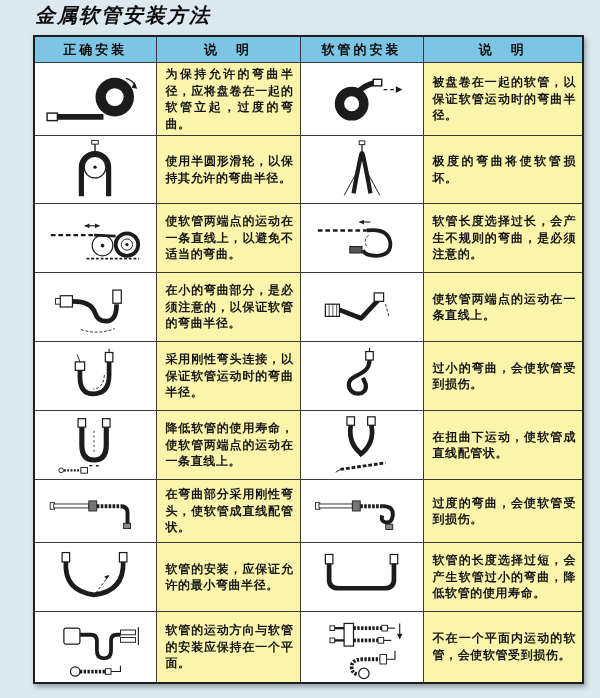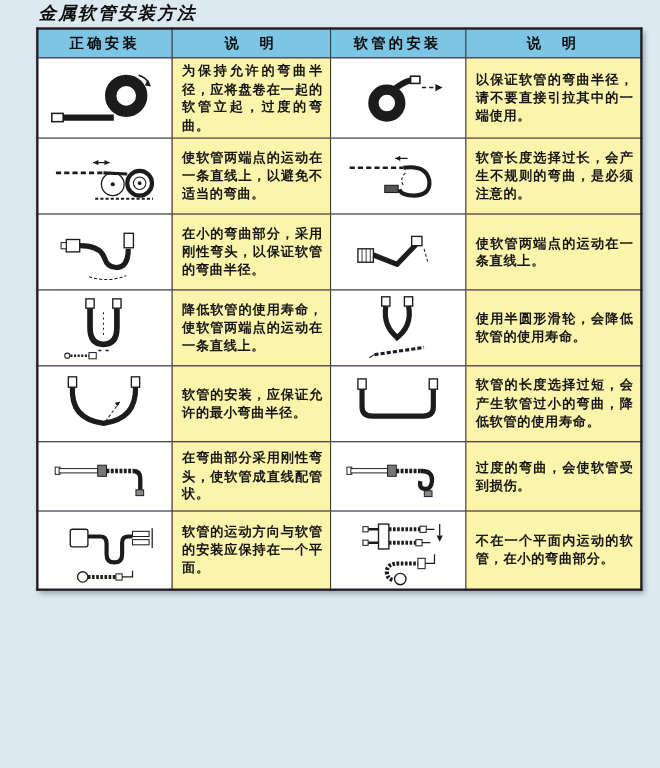--- a/index.html
+++ b/index.html
@@ -7,27 +7,27 @@
     width:600px; height:698px;
     background:#dde9f0;
     font-family:"Liberation Sans", sans-serif;
     position:relative;
     overflow:hidden;
   }
   .title {
     position:absolute; left:35px; top:2px;
     font-family:"Liberation Serif", serif;
     font-style:italic; font-weight:bold;
-    font-size:16px; letter-spacing:2px; color:#0d0d0d;
+    font-size:20px; letter-spacing:2px; color:#0d0d0d;
   }
   table.hose-table {
-    position:absolute; left:33px; top:25px;
+    position:absolute; left:33px; top:35px;
     border-collapse:collapse; table-layout:fixed;
     border:2px solid #1e1e1e;
-    background:#a21caf;
+    background:#14b8a6;
     box-shadow:2px 3px 5px rgba(70,85,95,0.5);
   }
   th, td { border:1px solid #3a3a3a; padding:0; }
   th {
     background:#7cc5e5; height:25px;
     font-size:13px; font-weight:bold; letter-spacing:3px; color:#0c0c0c;
   }
   td.img { background:#ffffff; text-align:center; vertical-align:middle; }
   td.desc {
     background:#fbf4ab;
@@ -75,23 +75,45 @@
     <td class="desc">为保持允许的弯曲半径，应将盘卷在一起的软管立起，过度的弯曲。</td>
     <td class="img">
       <svg class="illu" viewBox="0 0 122 66" width="118" height="62">
         <circle cx="50" cy="38" r="13" fill="none" stroke="#1c1c1c" stroke-width="10"></circle>
         <path d="M55,27 Q64,18 74,16" fill="none" stroke="#1c1c1c" stroke-width="6"></path>
         <rect x="73" y="12" width="9" height="7" fill="#fff" stroke="#1c1c1c" stroke-width="1.5"></rect>
         <line x1="84" y1="23" x2="97" y2="23" stroke="#1c1c1c" stroke-width="1.5" stroke-dasharray="4 3"></line>
         <path d="M97,19.5 L104,23 L97,26.5 Z" fill="#1c1c1c"></path>
       </svg>
     </td>
-    <td class="desc">以保证软管的弯曲半径，请不要直接引拉其中的一端使用。</td>
-  </tr>
-
+    <td class="desc">被盘卷在一起的软管，以保证软管运动时的弯曲半径。</td>
+  </tr>
+
+  <tr class="row row-2">
+    <td class="img">
+      <svg class="illu" viewBox="0 0 122 66" width="118" height="62">
+        <line x1="61" y1="4" x2="61" y2="14" stroke="#1c1c1c" stroke-width="1.5"></line>
+        <rect x="57.5" y="1.5" width="7" height="4" fill="#fff" stroke="#1c1c1c" stroke-width="1"></rect>
+        <path d="M46.5,61 L46.5,30 A14.5,14.5 0 0 1 75.5,30 L75.5,61" fill="none" stroke="#1c1c1c" stroke-width="5.5"></path>
+        <circle cx="61" cy="30" r="11.5" fill="#fff" stroke="#1c1c1c" stroke-width="1.3"></circle>
+        <circle cx="61" cy="30" r="1.8" fill="#1c1c1c"></circle>
+      </svg>
+    </td>
+    <td class="desc">使用半圆形滑轮，以保持其允许的弯曲半径。</td>
+    <td class="img">
+      <svg class="illu" viewBox="0 0 122 66" width="118" height="62">
+        <line x1="61" y1="5" x2="61" y2="13" stroke="#1c1c1c" stroke-width="1.3"></line>
+        <rect x="58" y="2" width="6" height="4" fill="#fff" stroke="#1c1c1c" stroke-width="1"></rect>
+        <path d="M52,58 Q56,35 60,17 Q61,13 62,17 Q66,35 70,58" fill="none" stroke="#1c1c1c" stroke-width="4.5"></path>
+        <line x1="42" y1="60" x2="54" y2="38" stroke="#1c1c1c" stroke-width="1"></line>
+        <line x1="80" y1="60" x2="68" y2="38" stroke="#1c1c1c" stroke-width="1"></line>
+      </svg>
+    </td>
+    <td class="desc">极度的弯曲将使软管损坏。</td>
+  </tr>
 
   <tr class="row">
     <td class="img">
       <svg class="illu" viewBox="0 0 122 66" width="118" height="62">
         <line x1="14" y1="30" x2="60" y2="30" stroke="#1c1c1c" stroke-width="2.5" stroke-dasharray="5 3"></line>
         <circle cx="69" cy="41" r="11" fill="#fff" stroke="#1c1c1c" stroke-width="1.2"></circle>
         <circle cx="69" cy="41" r="2" fill="#1c1c1c"></circle>
         <circle cx="95" cy="40" r="12" fill="none" stroke="#1c1c1c" stroke-width="4"></circle>
         <circle cx="95" cy="40" r="6" fill="#fff" stroke="#1c1c1c" stroke-width="1"></circle>
         <circle cx="95" cy="40" r="1.8" fill="#1c1c1c"></circle>
@@ -119,35 +141,56 @@
   <tr class="row">
     <td class="img">
       <svg class="illu" viewBox="0 0 122 66" width="118" height="62">
         <rect x="24" y="21" width="13" height="12" fill="#fff" stroke="#1c1c1c" stroke-width="1.3"></rect>
         <rect x="19" y="24" width="5" height="6" fill="#fff" stroke="#1c1c1c" stroke-width="1"></rect>
         <path d="M37,27 Q57,27 61,39 Q64,49 74,48 Q84,47 84,30" fill="none" stroke="#1c1c1c" stroke-width="5"></path>
         <rect x="80" y="15" width="9" height="14" fill="#fff" stroke="#1c1c1c" stroke-width="1.3"></rect>
         <path d="M46,57 Q64,63 82,56" fill="none" stroke="#1c1c1c" stroke-width="1" stroke-dasharray="3 2"></path>
       </svg>
     </td>
-    <td class="desc">在小的弯曲部分，采用刚性弯头，以保证软管的弯曲半径。</td>
+    <td class="desc">在小的弯曲部分，是必须注意的，以保证软管的弯曲半径。</td>
     <td class="img">
       <svg class="illu" viewBox="0 0 122 66" width="118" height="62">
         <rect x="22" y="30" width="15" height="13" fill="#fff" stroke="#1c1c1c" stroke-width="1.3"></rect>
         <line x1="26" y1="30" x2="26" y2="43" stroke="#1c1c1c" stroke-width="0.8"></line>
         <line x1="30" y1="30" x2="30" y2="43" stroke="#1c1c1c" stroke-width="0.8"></line>
         <line x1="34" y1="30" x2="34" y2="43" stroke="#1c1c1c" stroke-width="0.8"></line>
         <path d="M37,36 L60,45 L78,26" fill="none" stroke="#1c1c1c" stroke-width="5" stroke-linejoin="round"></path>
         <rect x="74" y="18" width="10" height="9" fill="#fff" stroke="#1c1c1c" stroke-width="1.3"></rect>
         <line x1="86" y1="30" x2="90" y2="44" stroke="#1c1c1c" stroke-width="1" stroke-dasharray="3 2"></line>
       </svg>
     </td>
     <td class="desc">使软管两端点的运动在一条直线上。</td>
   </tr>
 
+  <tr class="row">
+    <td class="img">
+      <svg class="illu" viewBox="0 0 122 66" width="118" height="62">
+        <line x1="76" y1="4" x2="76" y2="10" stroke="#1c1c1c" stroke-width="1.2"></line>
+        <rect x="72" y="8" width="8" height="10" fill="#fff" stroke="#1c1c1c" stroke-width="1.3"></rect>
+        <path d="M76,18 L76,32 Q76,52 59,52 Q45,52 45,34 L45,27" fill="none" stroke="#1c1c1c" stroke-width="5"></path>
+        <rect x="40" y="18" width="10" height="9" fill="#fff" stroke="#1c1c1c" stroke-width="1.3"></rect>
+        <line x1="45" y1="18" x2="42" y2="10" stroke="#1c1c1c" stroke-width="1"></line>
+        <path d="M71,32 Q70,46 59,47" fill="none" stroke="#1c1c1c" stroke-width="1" stroke-dasharray="3 2"></path>
+      </svg>
+    </td>
+    <td class="desc">采用刚性弯头连接，以保证软管运动时的弯曲半径。</td>
+    <td class="img">
+      <svg class="illu" viewBox="0 0 122 66" width="118" height="62">
+        <line x1="69" y1="3" x2="69" y2="8" stroke="#1c1c1c" stroke-width="1.2"></line>
+        <rect x="65" y="7" width="8" height="9" fill="#fff" stroke="#1c1c1c" stroke-width="1.3"></rect>
+        <path d="M69,16 C69,34 46,30 47,43 C48,55 67,55 65,42 L62,35" fill="none" stroke="#1c1c1c" stroke-width="4.5"></path>
+      </svg>
+    </td>
+    <td class="desc">过小的弯曲，会使软管受到损伤。</td>
+  </tr>
 
   <tr class="row">
     <td class="img">
       <svg class="illu" viewBox="0 0 122 66" width="118" height="62">
         <rect x="43" y="5" width="8" height="9" fill="#fff" stroke="#1c1c1c" stroke-width="1.3"></rect>
         <rect x="69" y="5" width="8" height="9" fill="#fff" stroke="#1c1c1c" stroke-width="1.3"></rect>
         <path d="M47,14 L47,33 Q47,49 60,49 Q73,49 73,33 L73,14" fill="none" stroke="#1c1c1c" stroke-width="5.5"></path>
         <line x1="60" y1="18" x2="60" y2="43" stroke="#1c1c1c" stroke-width="1" stroke-dasharray="2 3"></line>
         <line x1="55" y1="55" x2="58" y2="55" stroke="#1c1c1c" stroke-width="1.5"></line>
         <line x1="62" y1="55" x2="65" y2="55" stroke="#1c1c1c" stroke-width="1.5"></line>
@@ -160,42 +203,21 @@
     <td class="img">
       <svg class="illu" viewBox="0 0 122 66" width="118" height="62">
         <rect x="45" y="3" width="8" height="9" fill="#fff" stroke="#1c1c1c" stroke-width="1.3"></rect>
         <rect x="67" y="3" width="8" height="9" fill="#fff" stroke="#1c1c1c" stroke-width="1.3"></rect>
         <path d="M49,12 Q46,32 61,43" fill="none" stroke="#1c1c1c" stroke-width="5"></path>
         <path d="M71,12 Q75,32 58,44" fill="none" stroke="#1c1c1c" stroke-width="5"></path>
         <line x1="38" y1="59" x2="86" y2="52" stroke="#1c1c1c" stroke-width="3" stroke-dasharray="4 2"></line>
         <path d="M38,59 l-5,3" stroke="#1c1c1c" stroke-width="1" fill="none"></path>
       </svg>
     </td>
-    <td class="desc">使用半圆形滑轮，会降低软管的使用寿命。</td>
-  </tr>
-
-  <tr class="row">
-    <td class="img">
-      <svg class="illu" viewBox="0 0 122 66" width="118" height="62">
-        <rect x="26" y="7" width="8" height="10" fill="#fff" stroke="#1c1c1c" stroke-width="1.3"></rect>
-        <rect x="87" y="7" width="8" height="10" fill="#fff" stroke="#1c1c1c" stroke-width="1.3"></rect>
-        <path d="M30,17 Q28,48 60,52 Q92,48 91,17" fill="none" stroke="#1c1c1c" stroke-width="5"></path>
-        <line x1="62" y1="50" x2="76" y2="31" stroke="#1c1c1c" stroke-width="1" stroke-dasharray="3 2"></line>
-        <path d="M76,31 l-5,1.2 l2.5,3.5 Z" fill="#1c1c1c"></path>
-      </svg>
-    </td>
-    <td class="desc">软管的安装，应保证允许的最小弯曲半径。</td>
-    <td class="img">
-      <svg class="illu" viewBox="0 0 122 66" width="118" height="62">
-        <rect x="22" y="9" width="8" height="10" fill="#fff" stroke="#1c1c1c" stroke-width="1.3"></rect>
-        <rect x="91" y="9" width="8" height="10" fill="#fff" stroke="#1c1c1c" stroke-width="1.3"></rect>
-        <path d="M26,19 L26,36 Q26,45 36,45 L85,45 Q95,45 95,36 L95,19" fill="none" stroke="#1c1c1c" stroke-width="5" stroke-linejoin="round"></path>
-      </svg>
-    </td>
-    <td class="desc">软管的长度选择过短，会产生软管过小的弯曲，降低软管的使用寿命。</td>
+    <td class="desc">在扭曲下运动，使软管成直线配管状。</td>
   </tr>
 
   <tr class="row row-7">
     <td class="img">
       <svg class="illu" viewBox="0 0 122 66" width="118" height="58">
         <rect x="10" y="23.5" width="5" height="7.5" fill="#fff" stroke="#1c1c1c" stroke-width="1"></rect>
         <rect x="14" y="25" width="40" height="4.5" fill="#fff" stroke="#1c1c1c" stroke-width="1"></rect>
         <rect x="54" y="21.5" width="9" height="11.5" fill="#777" stroke="#1c1c1c" stroke-width="1"></rect>
         <line x1="63" y1="27.5" x2="90" y2="27.5" stroke="#1c1c1c" stroke-width="4.5" stroke-dasharray="3 1.5"></line>
         <path d="M90,27.5 Q98,27.5 98,35 L98,47" fill="none" stroke="#1c1c1c" stroke-width="4.5"></path>
@@ -207,20 +229,41 @@
       <svg class="illu" viewBox="0 0 122 66" width="118" height="58">
         <rect x="8" y="23.5" width="5" height="7.5" fill="#fff" stroke="#1c1c1c" stroke-width="1"></rect>
         <rect x="12" y="25" width="38" height="4.5" fill="#fff" stroke="#1c1c1c" stroke-width="1"></rect>
         <rect x="50" y="21.5" width="9" height="11.5" fill="#777" stroke="#1c1c1c" stroke-width="1"></rect>
         <line x1="59" y1="27.5" x2="84" y2="27.5" stroke="#1c1c1c" stroke-width="4.5" stroke-dasharray="3 1.5"></line>
         <path d="M84,27.5 Q97,27 96,38 Q95,47 88,46 Q82,45 84,38" fill="none" stroke="#1c1c1c" stroke-width="4.5"></path>
         <rect x="88" y="48" width="8" height="6" fill="#888" stroke="#1c1c1c" stroke-width="1"></rect>
       </svg>
     </td>
     <td class="desc">过度的弯曲，会使软管受到损伤。</td>
+  </tr>
+
+  <tr class="row">
+    <td class="img">
+      <svg class="illu" viewBox="0 0 122 66" width="118" height="62">
+        <rect x="26" y="7" width="8" height="10" fill="#fff" stroke="#1c1c1c" stroke-width="1.3"></rect>
+        <rect x="87" y="7" width="8" height="10" fill="#fff" stroke="#1c1c1c" stroke-width="1.3"></rect>
+        <path d="M30,17 Q28,48 60,52 Q92,48 91,17" fill="none" stroke="#1c1c1c" stroke-width="5"></path>
+        <line x1="62" y1="50" x2="76" y2="31" stroke="#1c1c1c" stroke-width="1" stroke-dasharray="3 2"></line>
+        <path d="M76,31 l-5,1.2 l2.5,3.5 Z" fill="#1c1c1c"></path>
+      </svg>
+    </td>
+    <td class="desc">软管的安装，应保证允许的最小弯曲半径。</td>
+    <td class="img">
+      <svg class="illu" viewBox="0 0 122 66" width="118" height="62">
+        <rect x="22" y="9" width="8" height="10" fill="#fff" stroke="#1c1c1c" stroke-width="1.3"></rect>
+        <rect x="91" y="9" width="8" height="10" fill="#fff" stroke="#1c1c1c" stroke-width="1.3"></rect>
+        <path d="M26,19 L26,36 Q26,45 36,45 L85,45 Q95,45 95,36 L95,19" fill="none" stroke="#1c1c1c" stroke-width="5" stroke-linejoin="round"></path>
+      </svg>
+    </td>
+    <td class="desc">软管的长度选择过短，会产生软管过小的弯曲，降低软管的使用寿命。</td>
   </tr>
 
   <tr class="row row-9">
     <td class="img">
       <svg class="illu" viewBox="0 0 122 70" width="118" height="66">
         <rect x="28" y="15" width="17" height="17" rx="2" fill="#fff" stroke="#1c1c1c" stroke-width="1.3"></rect>
         <path d="M45,22 L57,22 Q63,22 63,29 L63,39 Q63,47 70.5,47 Q78,47 78,39 L78,28 Q78,22 84,22 L88,22" fill="none" stroke="#1c1c1c" stroke-width="4"></path>
         <rect x="88" y="17" width="16" height="5" fill="#fff" stroke="#1c1c1c" stroke-width="1"></rect>
         <rect x="88" y="25" width="16" height="5" fill="#fff" stroke="#1c1c1c" stroke-width="1"></rect>
         <line x1="107" y1="14" x2="107" y2="33" stroke="#1c1c1c" stroke-width="1.2"></line>
@@ -245,16 +288,16 @@
         <rect x="78" y="25" width="6" height="6" fill="#fff" stroke="#1c1c1c" stroke-width="1"></rect>
         <path d="M84,28 L92,28" stroke="#1c1c1c" stroke-width="1.2" fill="none"></path>
         <line x1="101" y1="10" x2="101" y2="21" stroke="#1c1c1c" stroke-width="1.2"></line>
         <path d="M98,21 L104,21 L101,27 Z" fill="#1c1c1c"></path>
         <path d="M82,48 L62,48 Q50,48 50,56 Q50,63 57,64" fill="none" stroke="#1c1c1c" stroke-width="4" stroke-dasharray="2.5 1.5"></path>
         <circle cx="63" cy="63" r="5.5" fill="#fff" stroke="#1c1c1c" stroke-width="1.3"></circle>
         <rect x="80" y="43" width="7" height="10" fill="#fff" stroke="#1c1c1c" stroke-width="1"></rect>
         <path d="M87,48 L96,48 L96,39" fill="none" stroke="#1c1c1c" stroke-width="1.2"></path>
       </svg>
     </td>
-    <td class="desc">不在一个平面内运动的软管，在小的弯曲部分。</td>
+    <td class="desc">不在一个平面内运动的软管，会使软管受到损伤。</td>
   </tr>
 </tbody>
   </table>
 
 </body></html>

